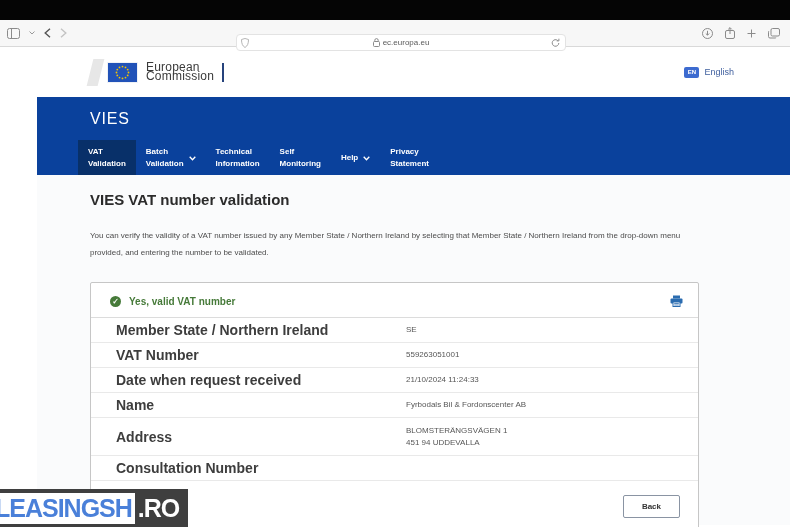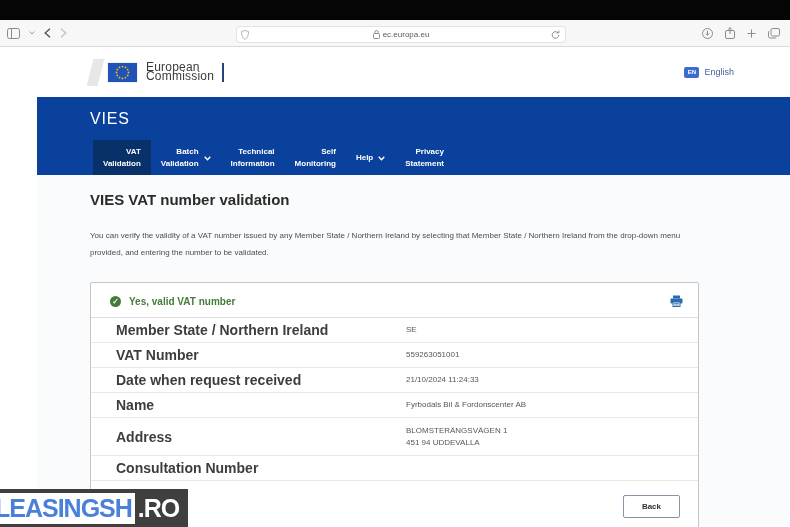--- a/index.html
+++ b/index.html
@@ -9,21 +9,21 @@
   
   .menubar { height:20px; background:#050505; }
 
   
   .toolbar { height:27px; background:#f7f7f7; border-bottom:1px solid #d9d9d9;
              display:flex; align-items:center; position:relative; }
   .tb-left { display:flex; align-items:center; gap:9px; padding-left:7px; }
   .tb-right { margin-left:auto; display:flex; align-items:center; gap:12px; padding-right:10px; }
   .tbicon { display:inline-flex; align-items:center; justify-content:center; cursor:default; }
   .tbicon svg { display:block; }
-  .addressbar { position:absolute; left:236px; top:6px; width:330px; height:17px;
+  .addressbar { position:absolute; left:236px; top:14px; width:330px; height:17px;
                 background:#fff; border:1px solid #e3e3e3; border-radius:4px;
                 display:flex; align-items:center; justify-content:center;
                 font-size:8px; color:#5a5a5a; }
   .addressbar .shield { position:absolute; left:4px; top:3px; }
   .addressbar .refresh { position:absolute; right:5px; top:3px; }
   .addressbar .lock { margin-right:3px; display:inline-flex; }
 
   
   .page { margin-left:37px; width:753px; }
 
@@ -37,21 +37,21 @@
   .ec-text { margin-left:9px; font-size:12px; line-height:9px; color:#3a3a3a; letter-spacing:.2px; }
   .ec-bar { width:2px; height:19px; background:#26437c; margin-left:8px; }
   .lang { display:flex; align-items:center; gap:5px; cursor:pointer; }
   .lang-badge { width:15px; height:11px; background:#3d6bd0; border-radius:2px; color:#fff;
                 font-size:6px; font-weight:bold; display:flex; align-items:center; justify-content:center; }
   .lang-label { font-size:9px; color:#3f5f9e; }
 
   
   .vies-header { background:#0a419c; height:78px; position:relative; padding:13px 0 0 53px; }
   .vies-title { color:#fff; font-size:16px; font-weight:500; letter-spacing:.8px; }
-  .vies-nav { position:absolute; left:56px; bottom:0; display:flex; align-items:stretch;text-align:right; }
+  .vies-nav { position:absolute; left:41px; bottom:0; display:flex; align-items:stretch; }
   .nav-item { color:#fff; font-size:8px; font-weight:bold; line-height:12px;
               padding:6px 10px 5px; display:flex; align-items:center; cursor:pointer; }
   .nav-item .lines { display:block; }
   .nav-item .lines span { display:block; }
   .nav-item.active { background:#083069; }
   .nav-item.center1 .lines { display:flex; align-items:center; }
   .nav-chev { margin-left:5px; display:inline-flex; }
 
   
   .content { background:#fafbfc; height:350px; padding:16px 0 0 53px; position:relative; }

